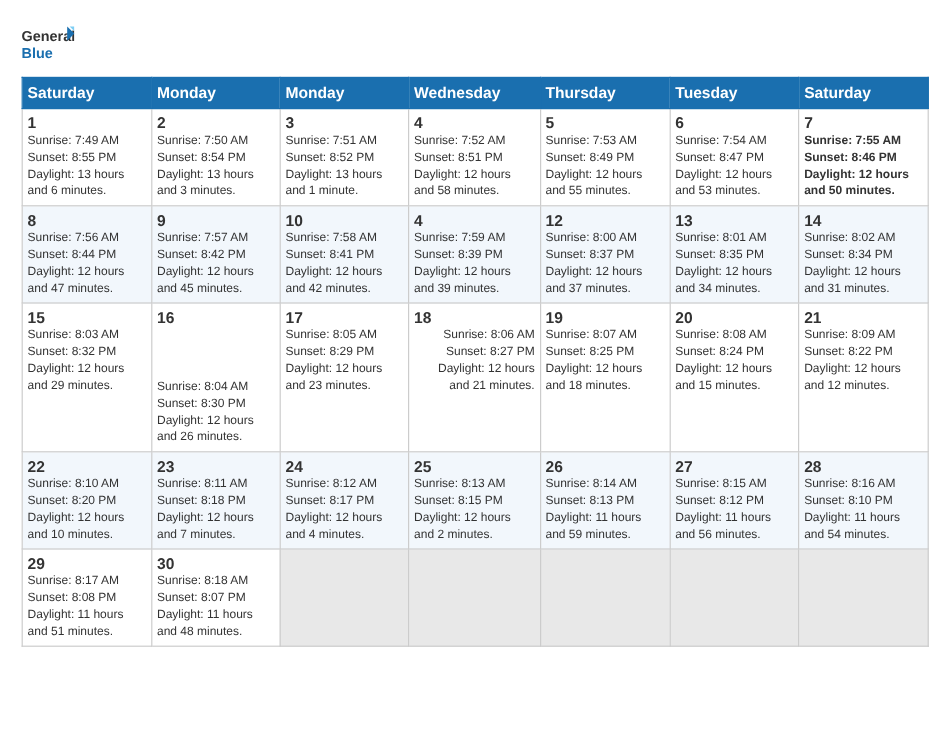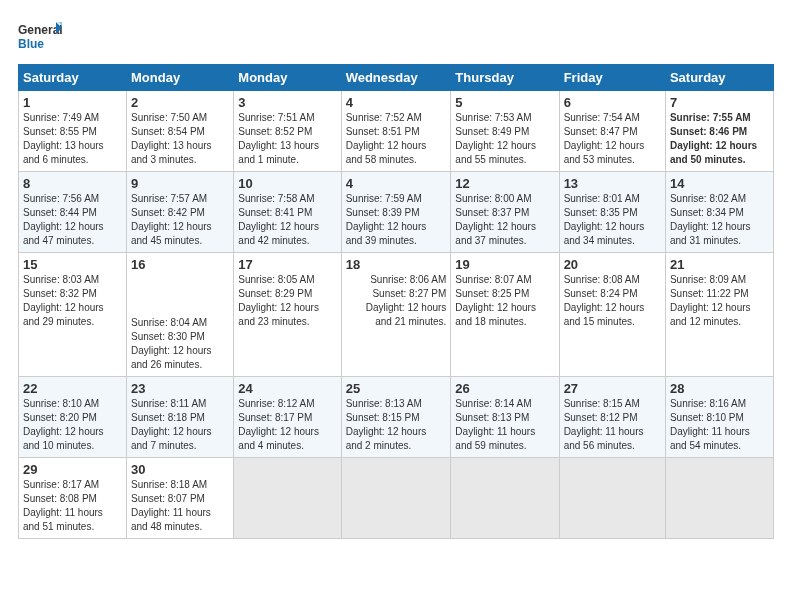--- a/index.html
+++ b/index.html
@@ -104,21 +104,21 @@
   </div>
 
   <table class="calendar">
     <thead>
       <tr>
       <th>Saturday</th>
           <th>Monday</th>
           <th>Monday</th>
           <th>Wednesday</th>
           <th>Thursday</th>
-          <th>Friday</th>
+          <th>Tuesday</th>
           <th>Saturday</th>
         </tr>
     </thead>
     <tbody id="calendar-body">
     <tr>
           <td>
             <span class="day-num">1</span>
             <div class="day-info" style="white-space: pre-line;">Sunrise: 7:49 AM
 Sunset: 8:55 PM
 Daylight: 13 hours
@@ -257,21 +257,21 @@
           <td>
             <span class="day-num">20</span>
             <div class="day-info" style="white-space: pre-line;">Sunrise: 8:08 AM
 Sunset: 8:24 PM
 Daylight: 12 hours
 and 15 minutes.</div>
           </td>
           <td>
             <span class="day-num">21</span>
             <div class="day-info" style="white-space: pre-line;">Sunrise: 8:09 AM
-Sunset: 11:22 PM
+Sunset: 8:22 PM
 Daylight: 12 hours
 and 12 minutes.</div>
           </td>
         </tr>
         <tr>
           <td>
             <span class="day-num">22</span>
             <div class="day-info" style="white-space: pre-line;">Sunrise: 8:10 AM
 Sunset: 8:20 PM
 Daylight: 12 hours

